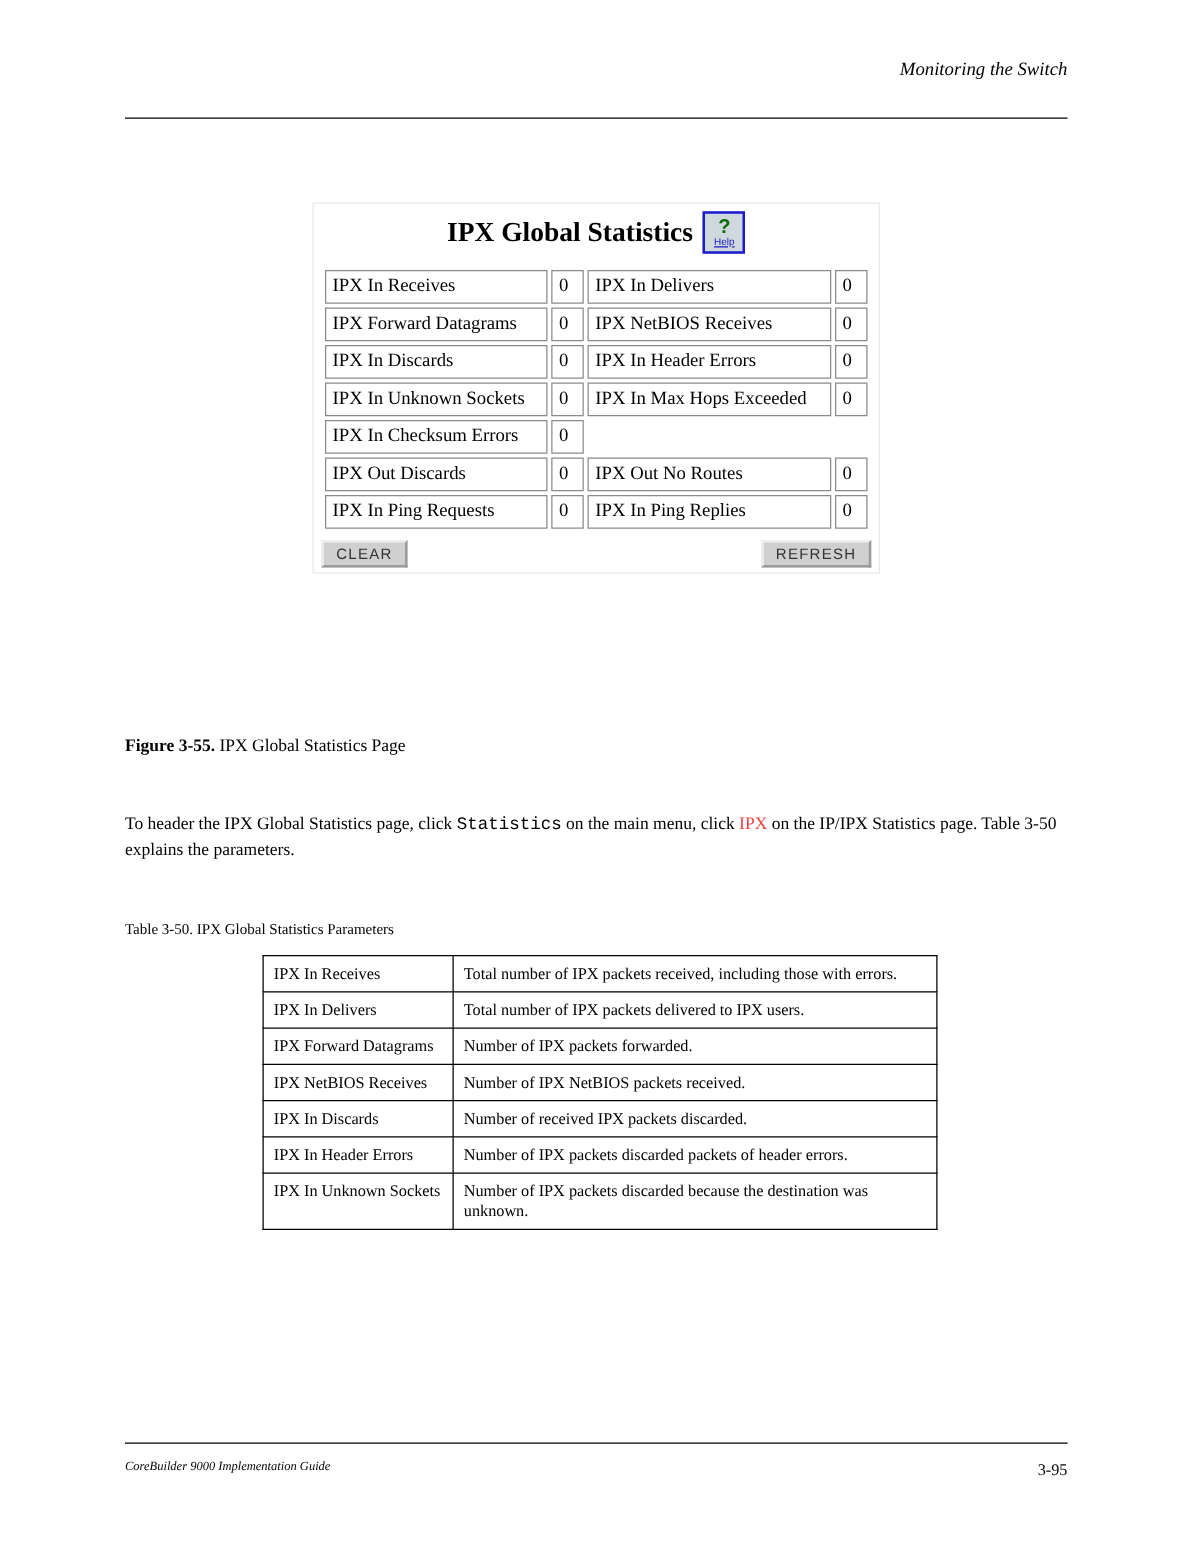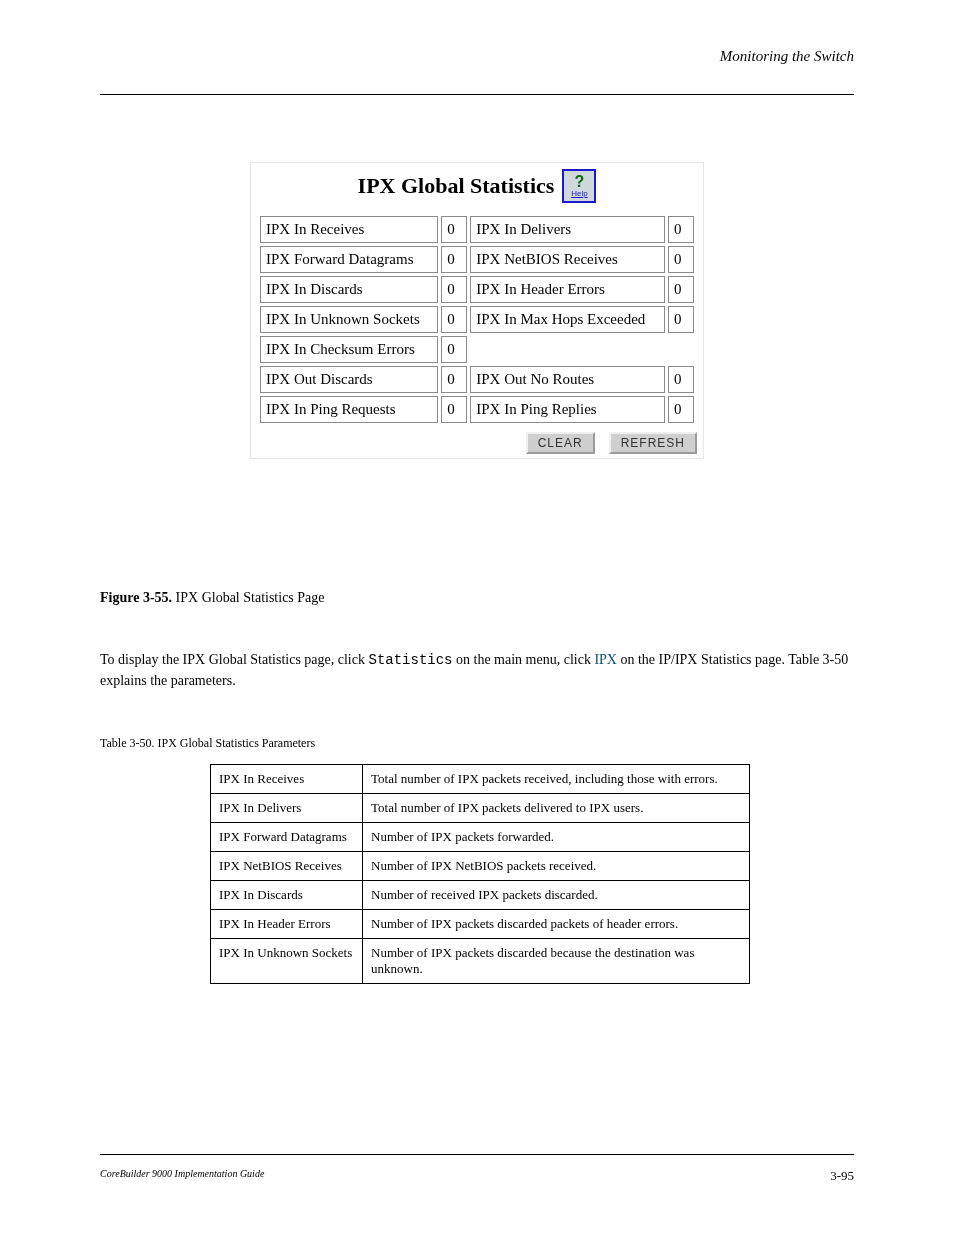--- a/index.html
+++ b/index.html
@@ -10,26 +10,26 @@
   .fig-inner{width:440px;margin:0 auto;border:1px solid #e7e7e7;padding:6px 6px 4px 6px;background:#fff;}
   .fig-title-row{display:flex;align-items:center;justify-content:center;gap:8px;margin-bottom:10px;}
   .fig-title{font-weight:bold;font-size:22px;font-family:"Times New Roman",serif;}
   .help-icon{width:30px;height:30px;border:2px solid #1a1acc;background:#cfd8dc;display:flex;flex-direction:column;align-items:center;justify-content:center;line-height:1;}
   .help-q{color:#0a6a0a;font-weight:bold;font-size:16px;font-family:Arial,sans-serif;}
   .help-txt{color:#1a1acc;font-size:8px;font-family:Arial,sans-serif;text-decoration:underline;}
   table.stats{border-collapse:separate;border-spacing:3px;width:100%;}
   table.stats td{border:1px solid #8a8a8a;padding:4px 5px;font-size:15px;font-family:"Times New Roman",serif;background:#fff;}
   table.stats td.val{width:14px;text-align:left;}
   td.blank{border:none !important;}
-  .btn-row{display:flex;justify-content:flex-end;gap:14px;margin-top:6px;}
+  .btn-row{display:flex;justify-content:space-between;gap:14px;margin-top:6px;}
   .retro-btn{background:#cfcfcf;border:2px outset #efefef;padding:2px 10px;font-family:Arial,sans-serif;font-size:12px;letter-spacing:1px;color:#333;}
   .figcap{position:absolute;top:590px;left:100px;font-size:14px;}
   .figcap-b{font-weight:bold;}
   .intro{position:absolute;top:650px;left:100px;right:100px;font-size:14px;line-height:1.4;}
-  .intro a{color:#0c4a6e;text-decoration:none;}
+  .intro a{color:#ef4444;text-decoration:none;}
   .tbltitle{position:absolute;top:736px;left:100px;font-size:12px;font-weight:normal;}
   table.desc{position:absolute;top:764px;left:210px;border-collapse:collapse;width:540px;font-size:13px;}
   table.desc th,table.desc td{border:1px solid #000;padding:6px 8px;text-align:left;vertical-align:top;}
   table.desc th{background:#e8e8e8;font-weight:bold;}
   table.desc td.param{width:135px;}
   .hr-bot{position:absolute;top:1154px;left:100px;right:100px;border-top:1.5px solid #000;}
   .foot-left{position:absolute;top:1168px;left:100px;font-style:italic;font-size:10px;}
   .foot-right{position:absolute;top:1168px;right:100px;font-size:13px;}
 </style>
 </head>
@@ -100,21 +100,21 @@
         <button class="retro-btn">REFRESH</button>
       </div>
     </div>
   </div>
 
   <div class="figcap">
     <span class="figcap-b">Figure 3-55.</span><span>  IPX Global Statistics Page</span>
   </div>
 
   <div class="intro">
-    <span>To display the IPX Global Statistics page, click </span><span style="font-family:Liberation Mono, monospace">Statistics</span><span> on the main menu, click </span><a href="#">IPX</a><span> on the IP/IPX Statistics page. Table 3-50 explains the parameters.</span>
+    <span>To header the IPX Global Statistics page, click </span><span style="font-family:Liberation Mono, monospace">Statistics</span><span> on the main menu, click </span><a href="#">IPX</a><span> on the IP/IPX Statistics page. Table 3-50 explains the parameters.</span>
   </div>
 
   <div class="tbltitle">Table 3-50. IPX Global Statistics Parameters</div>
 
   <table class="desc">
     <tbody>
     <tr>
           <td class="param">IPX In Receives</td>
           <td>Total number of IPX packets received, including those with errors.</td>
         </tr>

